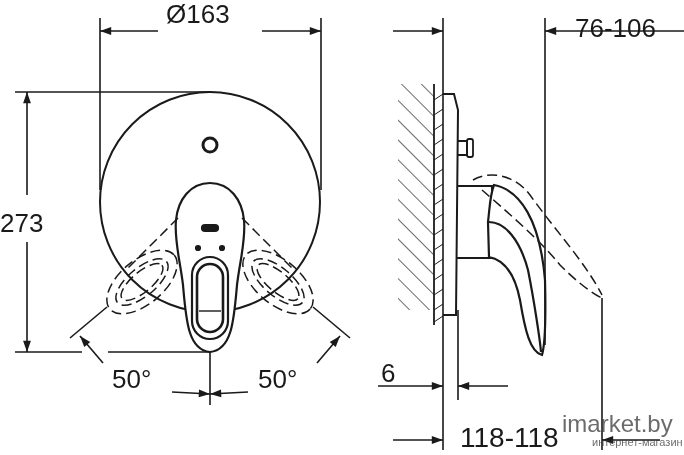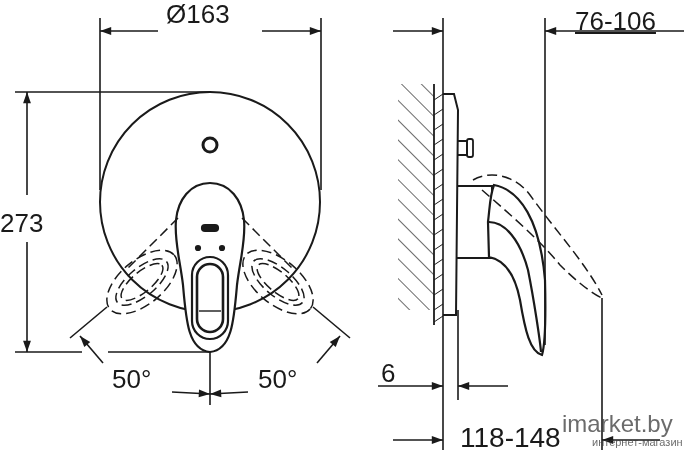--- a/index.html
+++ b/index.html
@@ -131,18 +131,18 @@
 
     <line x1="393" y1="440" x2="443" y2="440" marker-end="url(#arr)"></line>
     <line x1="660" y1="440" x2="602" y2="440" marker-end="url(#arr)"></line>
   </g>
 </svg>
 
 <div class="lbl" style="left:166px; top:1px;">Ø163</div>
 <div class="lbl" style="left:0px; top:210px;">273</div>
 <div class="lbl" style="left:112px; top:366px;">50°</div>
 <div class="lbl" style="left:258px; top:366px;">50°</div>
-<div class="lbl" style="left:575px; top:8px;text-decoration:underline;">76-106</div>
+<div class="lbl" style="left:575px; top:15px;">76-106</div>
 <div class="lbl" style="left:381px; top:360px;">6</div>
-<div class="lbl" style="left:460px; top:424px; font-size:28px;">118-148</div>
+<div class="lbl" style="left:460px; top:424px; font-size:28px;">118-118</div>
 
 <div class="wm" style="left:562px; top:410px; font-size:24px;">imarket.by</div>
 <div class="wm" style="left:592px; top:436px; font-size:11px;">интернет-магазин</div>
 
 </body></html>

